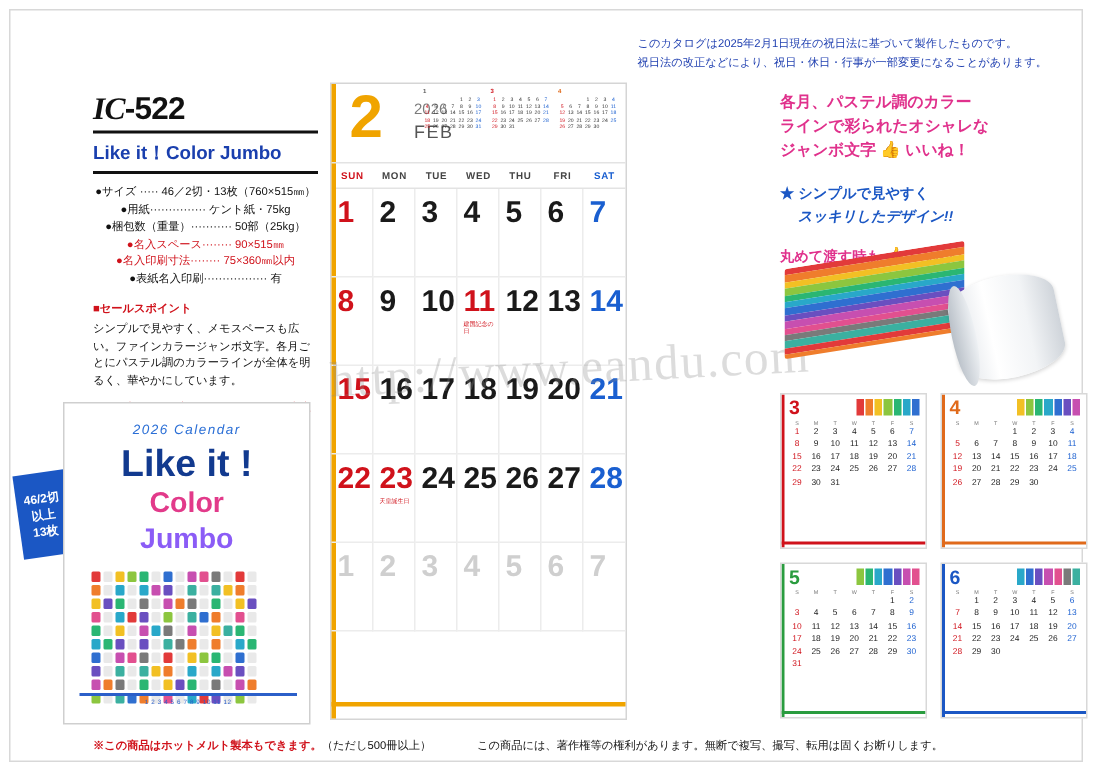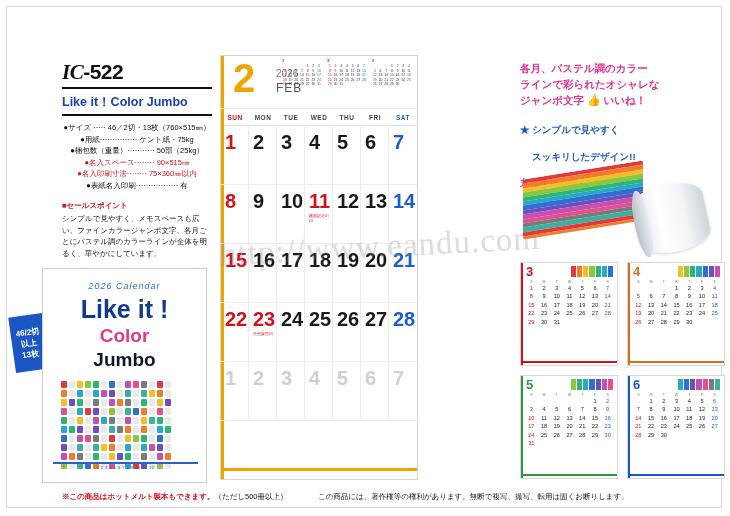--- a/index.html
+++ b/index.html
@@ -34,21 +34,21 @@
   
   .watermark{position:absolute;left:120px;top:228px;width:520px;text-align:center;
     font-family:"Liberation Serif", serif;font-size:33px;color:rgba(140,140,140,0.30);
     letter-spacing:1px;white-space:nowrap;transform:rotate(-3deg);}
 
   
   .cover{position:absolute;left:42px;top:268px;width:165px;height:215px;background:#fff;border:1px solid #cfcfcf;box-sizing:border-box;overflow:hidden;}
   .cover .c-year{position:absolute;left:0;top:12px;width:100%;text-align:center;font-size:9px;color:#2b6fd6;letter-spacing:1px;font-style:italic;}
   .cover .c-t1{position:absolute;left:0;top:26px;width:100%;text-align:center;font-size:25px;font-weight:bold;color:#123a8f;font-family:"Liberation Sans",sans-serif;}
   .cover .c-t2{position:absolute;left:0;top:56px;width:100%;text-align:center;font-size:19px;font-weight:bold;color:#e23a8a;}
-  .cover .c-t3{position:absolute;left:0;top:80px;width:100%;text-align:center;font-size:19px;font-weight:bold;color:#0f172a;}
+  .cover .c-t3{position:absolute;left:0;top:80px;width:100%;text-align:center;font-size:19px;font-weight:bold;color:#8b5cf6;}
   .dotgrid{position:absolute;left:18px;top:112px;width:128px;}
   .dotrow{display:flex;gap:2px;margin-bottom:2px;}
   .dotrow i{display:block;width:6px;height:7px;border-radius:1px;}
   .cover .c-foot{position:absolute;left:10px;bottom:10px;width:145px;height:10px;}
   .cfoot-line{height:2px;background:#2b5fc9;margin-bottom:2px;}
   .cover .c-footnum{position:absolute;left:0;bottom:2px;width:100%;text-align:center;font-size:4.2px;color:#2b5fc9;letter-spacing:0.4px;}
 
   
   .badge{position:absolute;left:12px;top:315px;width:34px;height:56px;background:#1b57c4;color:#fff;font-size:8px;font-weight:bold;
      display:flex;flex-direction:column;align-items:center;justify-content:center;line-height:11px;transform:rotate(-8deg);text-align:center;}
@@ -121,20 +121,24 @@
   .bnote1 b{color:#d0121b;}
   .bnote1 .blk{color:#111;}
   .bnote2{position:absolute;left:318px;top:492px;font-size:7.5px;color:#111;white-space:nowrap;}
 </style>
 </head>
 <body>
 
 <div class="page">
   <div class="frame"></div>
 
+  <div class="topnotice">
+    <div>このカタログは2025年2月1日現在の祝日法に基づいて製作したものです。</div>
+    <div>祝日法の改正などにより、祝日・休日・行事が一部変更になることがあります。</div>
+  </div>
 
   <div class="leftpanel">
     <div class="code">
       <span class="ic">IC</span><span>-522</span>
     </div>
     <div class="prodname">Like it！Color Jumbo</div>
     <div class="spec">
       <div class="ln">●サイズ ····· 46／2切・13枚（760×515㎜）</div>
       <div class="ln">●用紙··············· ケント紙・75kg</div>
       <div class="ln">●梱包数（重量）··········· 50部（25kg）</div>
@@ -607,21 +611,21 @@
 
   <div class="rtext">
     <div class="rline">各月、パステル調のカラー</div>
     <div class="rline">ラインで彩られたオシャレな</div>
     <div class="rline">
       <span>ジャンボ文字</span>
       <span class="thumbup">👍</span>
       <span>いいね！</span>
     </div>
     <div class="rline2">★ シンプルで見やすく</div>
-    <div class="rline2" style="margin-top:12px;padding-left:12px;">スッキリしたデザイン!!</div>
+    <div class="rline2" style="margin-top:0;padding-left:12px;font-style:italic;">スッキリしたデザイン!!</div>
     <div class="rline3">
       <span>丸めて渡す時も</span>
       <span class="thumbup">👍</span>
       <span>いいね！</span>
     </div>
   </div>
 
   <div class="roll">
     <div class="rollstripes" id="rollstripes">
         <i style="background: rgb(226, 58, 58);"></i>

